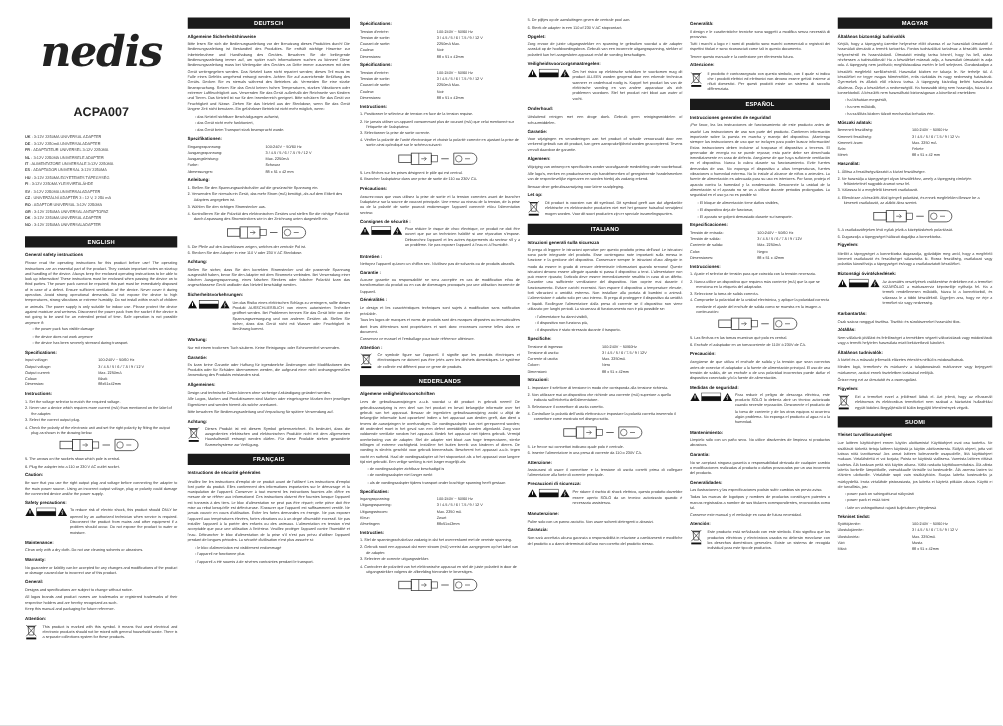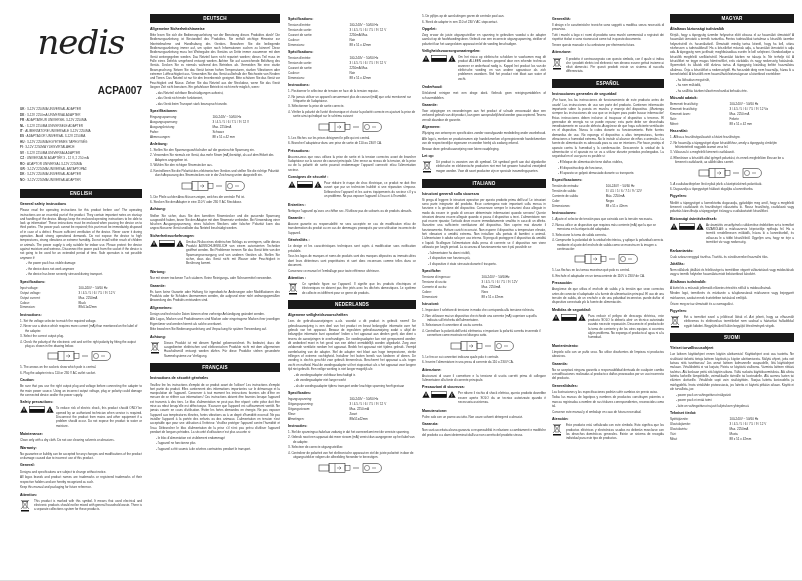--- a/index.html
+++ b/index.html
@@ -9,22 +9,22 @@
 .col{position:absolute;top:0;height:578px;overflow:hidden;font-size:3.05px;line-height:1.42;color:#333}
 .hdr{background:#1a1a1a;color:#fff;font-weight:bold;text-align:center;font-size:4.6px;height:9px;line-height:9px;margin:0 0 4px 0;letter-spacing:.2px}
 .h{font-weight:bold;font-size:3.6px;color:#111;margin:3px 0 1px}
 .p{margin:0 0 1.4px 0;text-align:justify}
 .li{margin:0 0 1.2px 6px}
 .st{display:grid;grid-template-columns:48% 52%;margin:0 0 0.6px 0}
 .ins{margin:0 0 1.2px 0;padding-left:5px;text-indent:-5px}
 .diagram{height:14px;display:flex;align-items:center;justify-content:center;margin:1px 0 2px}
 .warnrow{display:flex;gap:2px;align-items:flex-start}
 .weee{display:flex;gap:4px;align-items:flex-start}
-.logo{font-family:"DejaVu Serif",serif;font-weight:normal;font-size:34px;letter-spacing:-1px;color:#222;text-align:center;margin-top:18px;font-style:italic}
-.model{font-weight:bold;font-size:10px;text-align:right;margin:18px 0 9px;color:#222}
+.logo{font-family:"DejaVu Serif",serif;font-weight:bold;font-size:34px;letter-spacing:-1px;color:#222;text-align:center;margin-top:18px;font-style:italic}
+.model{font-weight:bold;font-size:10px;text-align:center;margin:18px 0 9px;color:#222}
 .lang{font-size:3.1px;line-height:1.75;color:#444}
 </style>
 </head>
 <body>
 
 <div class="page">
 
   <div class="col" style="left:20px;width:122px;">
     <div class="logo">nedis</div>
     <div class="model">ACPA007</div>

